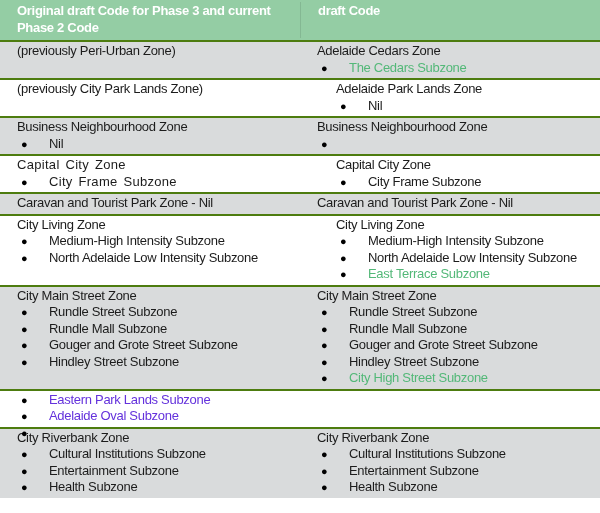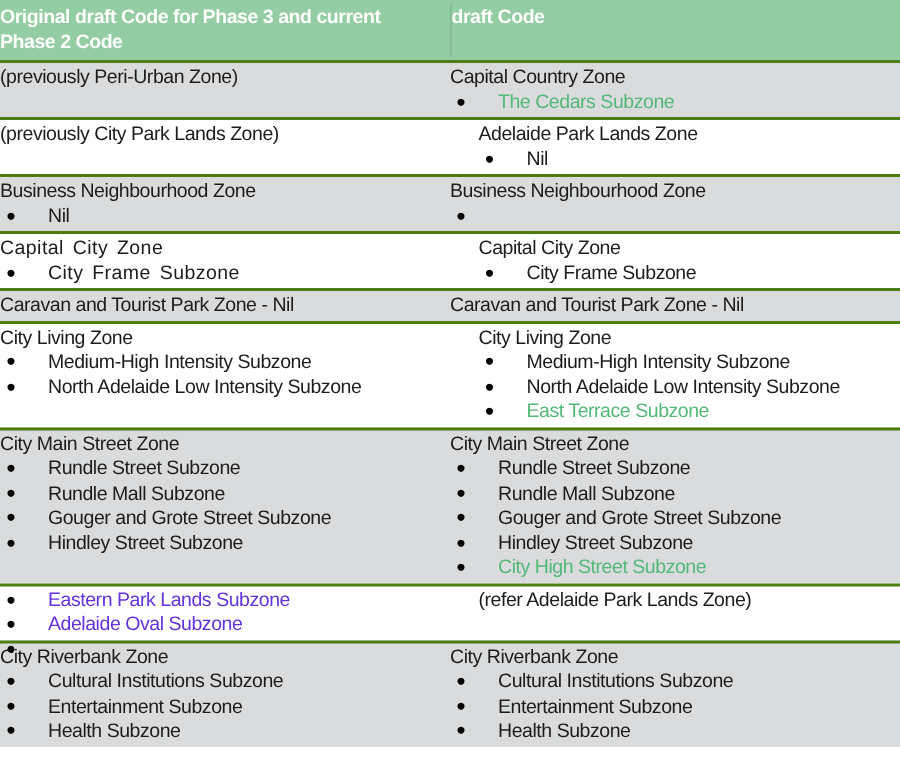--- a/index.html
+++ b/index.html
@@ -31,21 +31,21 @@
     font-weight: bold;
     border-top: none;
     min-height: 30px;
     padding: 2px 0;
   }
   .row.gray  { background: var(--row-gray); }
   .row.white { background: var(--row-white); gap: 38px; }
   .cell {
     width: 300px;
     box-sizing: border-box;
-    padding: 1px 8px 2px 0;
+    padding: 1px 8px 2px 17px;
   }
   .row.header .cell.right { border-left: 1px solid rgba(0,0,0,0.10); }
   .title { line-height: 16.5px; }
   ul.items {
     margin: 0;
     padding: 0;
     list-style: none;
   }
   li.item {
     position: relative;
@@ -70,21 +70,21 @@
   <div class="row header">
     <div class="cell left title">Original draft Code for Phase 3 and current Phase 2 Code</div>
     <div class="cell right title">draft Code</div>
   </div>
   <div id="rows">
       <div class="row gray">
         <div class="cell left">
           <div class="title">(previously Peri-Urban Zone)</div>
         </div>
         <div class="cell right">
-          <div class="title">Capital Country Zone</div>
+          <div class="title">Adelaide Cedars Zone</div>
           <ul class="items">
             <li class="item"><span class="bullet">●</span><span class="item-text green">The Cedars Subzone</span></li>
           </ul>
         </div>
       </div>
       <div class="row white">
         <div class="cell left">
           <div class="title">(previously City Park Lands Zone)</div>
         </div>
         <div class="cell right">
@@ -169,23 +169,20 @@
         </div>
       </div>
       <div class="row white">
         <div class="cell left">
           <ul class="items">
             <li class="item"><span class="bullet">●</span><span class="item-text purple">Eastern Park Lands Subzone</span></li>
             <li class="item"><span class="bullet">●</span><span class="item-text purple">Adelaide Oval Subzone</span></li>
             <li class="item"><span class="bullet">●</span></li>
           </ul>
         </div>
-        <div class="cell right">
-          <div class="title">(refer Adelaide Park Lands Zone)</div>
-        </div>
       </div>
       <div class="row gray">
         <div class="cell left">
           <div class="title">City Riverbank Zone</div>
           <ul class="items">
             <li class="item"><span class="bullet">●</span><span class="item-text">Cultural Institutions Subzone</span></li>
             <li class="item"><span class="bullet">●</span><span class="item-text">Entertainment Subzone</span></li>
             <li class="item"><span class="bullet">●</span><span class="item-text">Health Subzone</span></li>
           </ul>
         </div>

